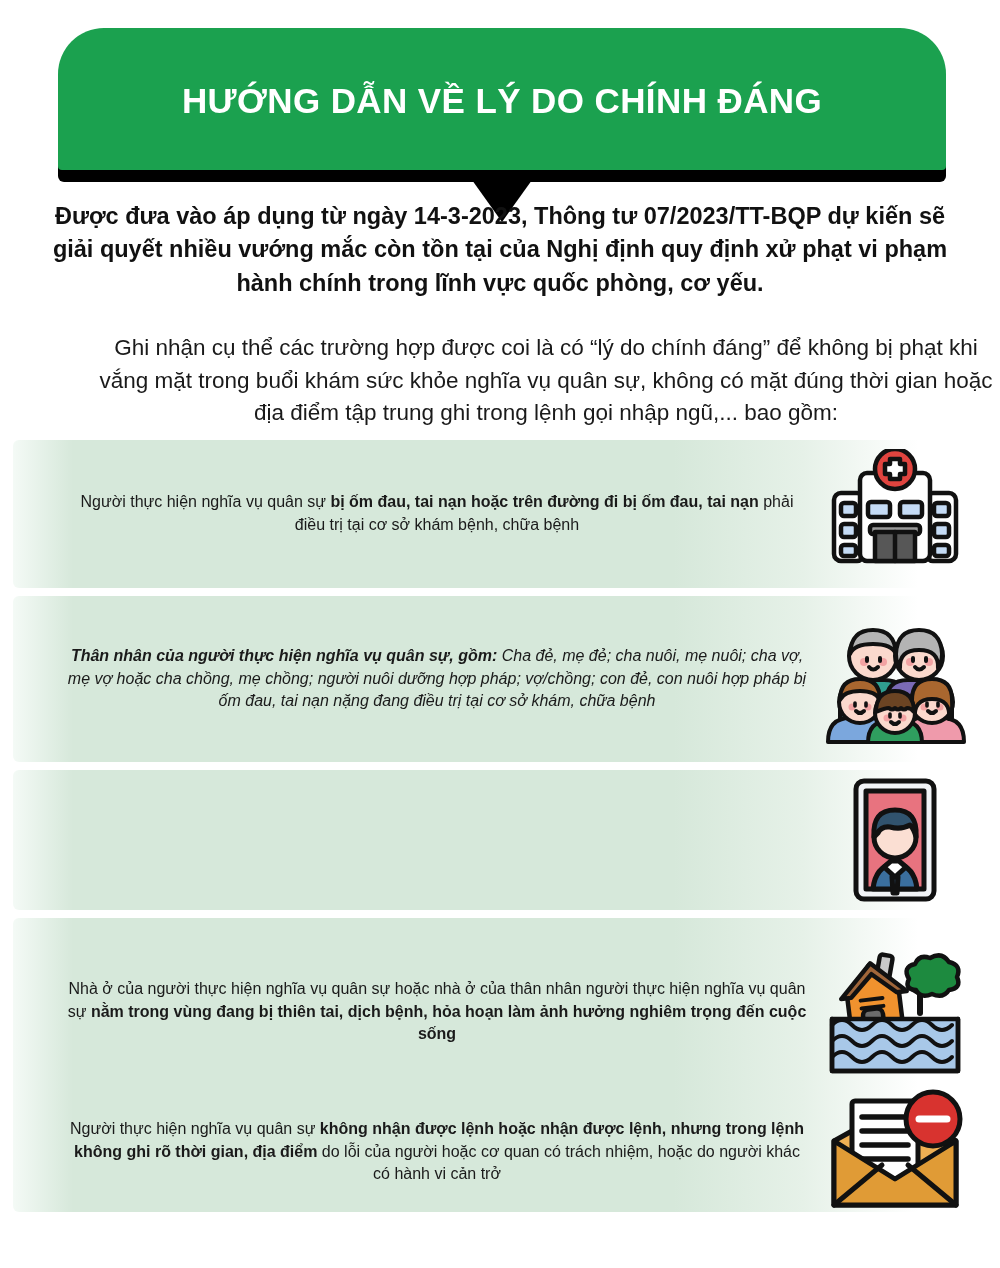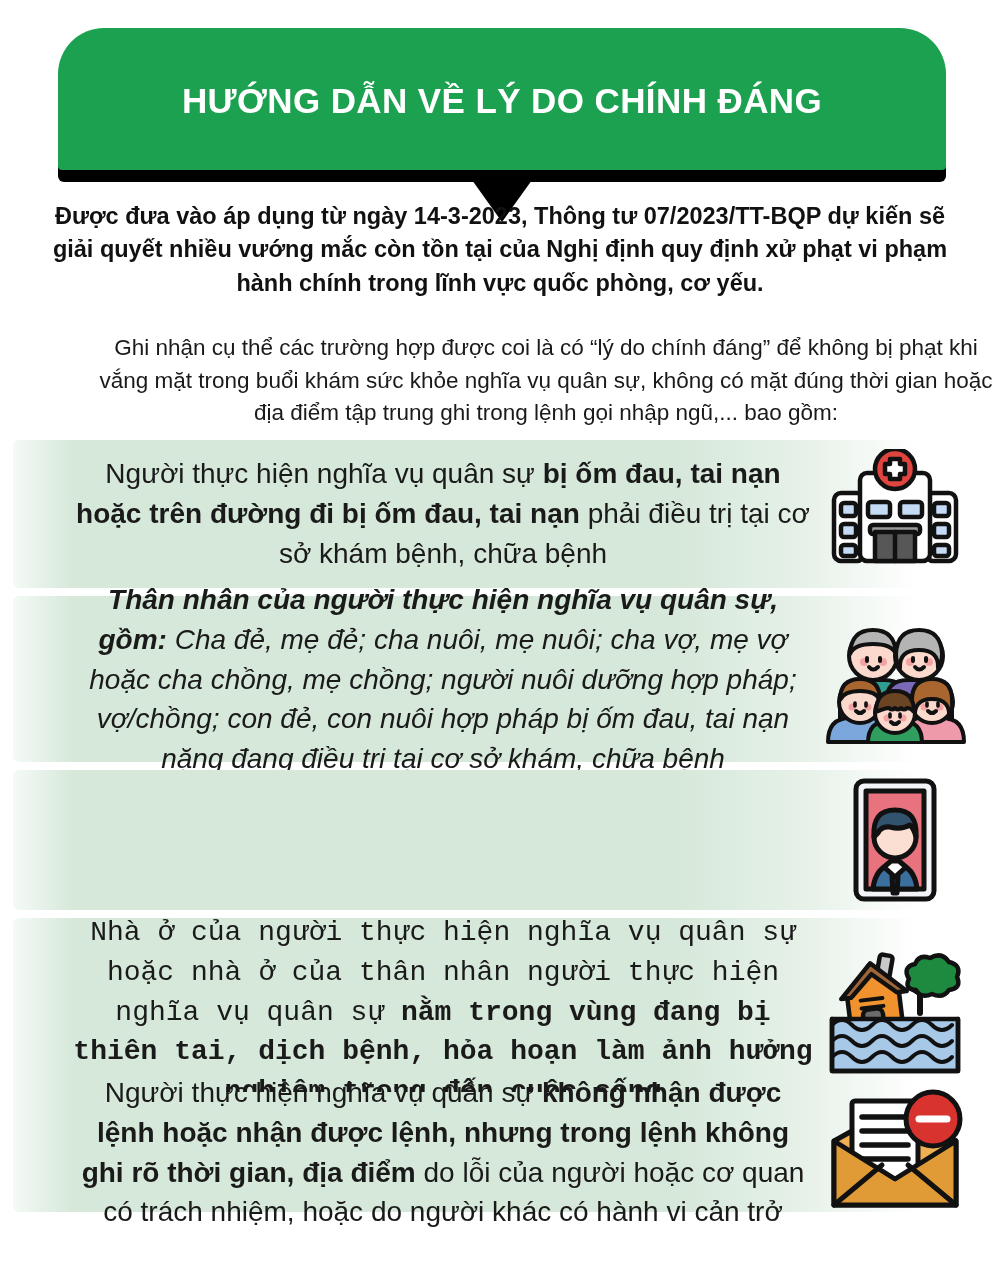--- a/index.html
+++ b/index.html
@@ -101,46 +101,46 @@
     background: linear-gradient(to right,
         #f4faf6 0px,
         #d6e8da 60px,
         #d6e8da 660px,
         #e6f1e8 790px,
         #ffffff 905px);
     border-radius: 6px 0 0 6px;
   }
   .panel-text {
     position: absolute;
-    left: 60px;
+    left: 54px;
     width: 740px;
     top: 50%;
     transform: translateY(-50%);
     text-align: center;
-    font-size: 28px;
+    font-size: 16px;
     line-height: 1.42;
     color: #1a1a1a;
   }
   .panel-text b { font-weight: bold; }
 
   .panel-icon {
     position: absolute;
     right: 18px;
     top: 50%;
     transform: translateY(-50%);
     width: 150px;
     height: 130px;
   }
   .panel-icon svg { display: block; width: 100%; height: 100%; }
 
   
   #panel-1 { top: 440px;  height: 148px; }
   #panel-2 { top: 596px;  height: 166px; font-style: italic; }
   #panel-3 { top: 770px;  height: 140px; }
-  #panel-4 { top: 918px;  height: 188px; font-family: Liberation Mono, monospace; }
+  #panel-4 { top: 918px;  height: 188px; }
   #panel-5 { top: 1092px; height: 120px; }
 </style>
 </head>
 <body>
 
 <div class="page">
 
   <div class="header-wrap">
     <div class="header-shadow"></div>
     <div class="header-shadow-arrow"></div>

